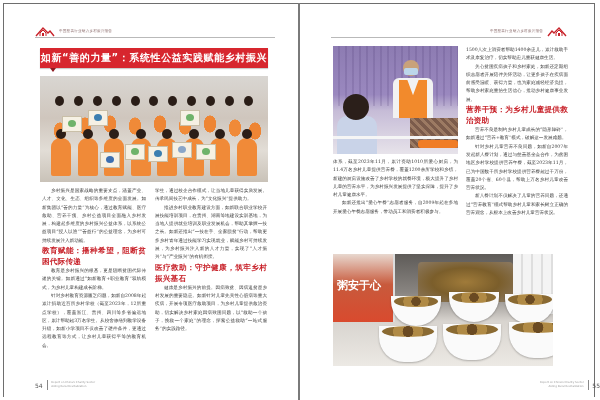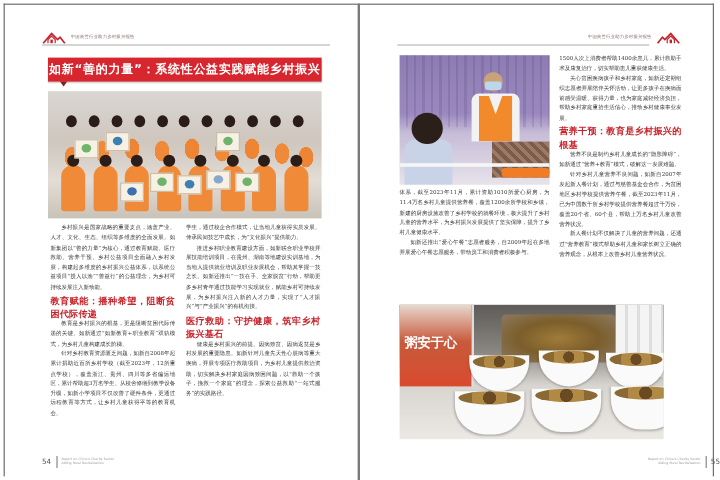--- a/index.html
+++ b/index.html
@@ -195,21 +195,21 @@
     <div class="blanket"></div>
     <div class="orange-blanket"></div>
     <div class="kid-body"></div>
     <div class="kid-head"></div>
     <div class="rail"></div>
   </div>
 
   <div class="col col3">
     <p class="noindent">1500人次上消费者帮助1400余患儿，累计救助手术及康复治疗，切实帮助患儿重获健康生活。</p>
     <p>关心贫困疾病孩子和乡村家庭，如新还定期组织志愿者开展陪伴关怀活动，让更多孩子在疾病面前感受温暖、获得力量，也为家庭减轻经济负担，帮助乡村家庭重拾生活信心，推动乡村健康事业发展。</p>
-    <p class="h2">营养干预：教育是乡村振兴的根基</p>
+    <p class="h2">营养干预：为乡村儿童提供救治资助</p>
     <p>营养不良是制约乡村儿童成长的“隐形障碍”，如新通过“营养+教育”模式，破解这一发展难题。</p>
     <p>针对乡村儿童营养不良问题，如新自2007年发起新人餐计划，通过与慈善基金会合作，为贫困地区乡村学校提供营养午餐，截至2023年11月，已为中国数千所乡村学校提供营养餐超过千万份，覆盖20个省、60个县，帮助上万名乡村儿童改善营养状况。</p>
     <p>新人餐计划不仅解决了儿童的营养问题，还通过“营养教育”模式帮助乡村儿童和家长树立正确的营养观念，从根本上改善乡村儿童营养状况。</p>
   </div>
 
   <div class="col col4">
     <p class="noindent">体系，截至2023年11月，累计资助1010所爱心厨房，为11.4万名乡村儿童提供营养餐，覆盖1200余所学校和乡镇，新建的厨房设施改善了乡村学校的就餐环境，极大提升了乡村儿童的营养水平，为乡村振兴发展提供了坚实保障，提升了乡村儿童健康水平。</p>
     <p>如新还推出“爱心午餐”志愿者服务，自2009年起在多地开展爱心午餐志愿服务，带动员工和消费者积极参与。</p>
   </div>
 

